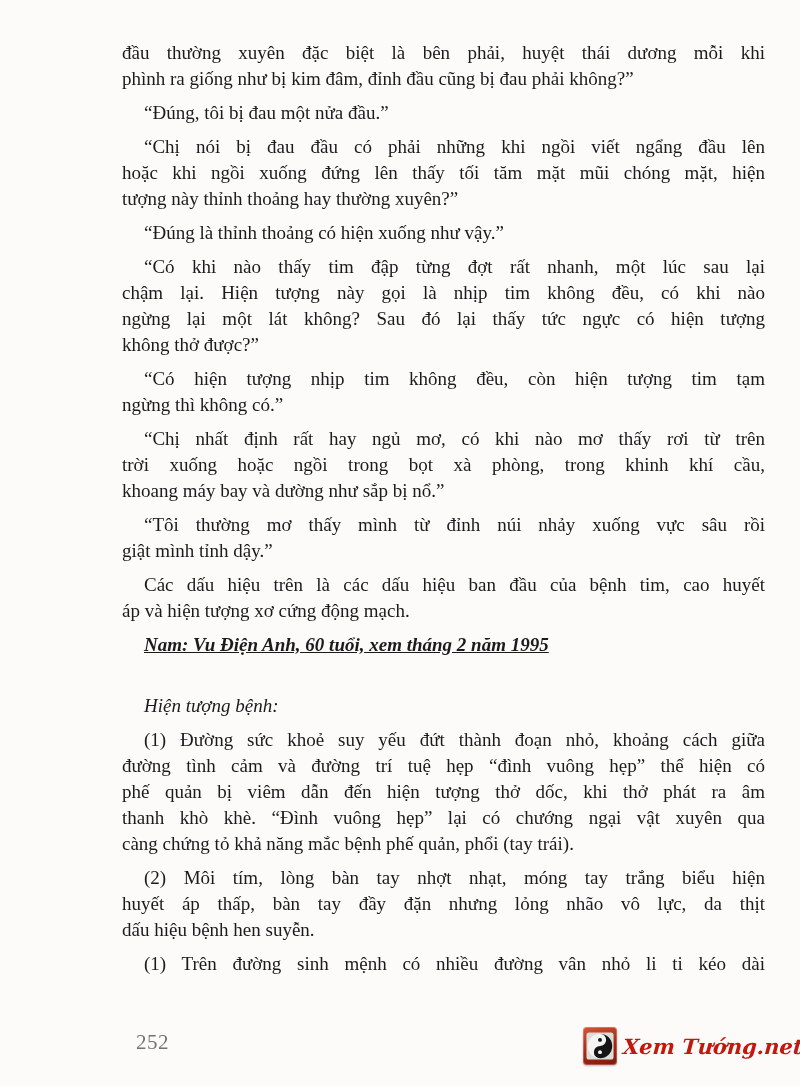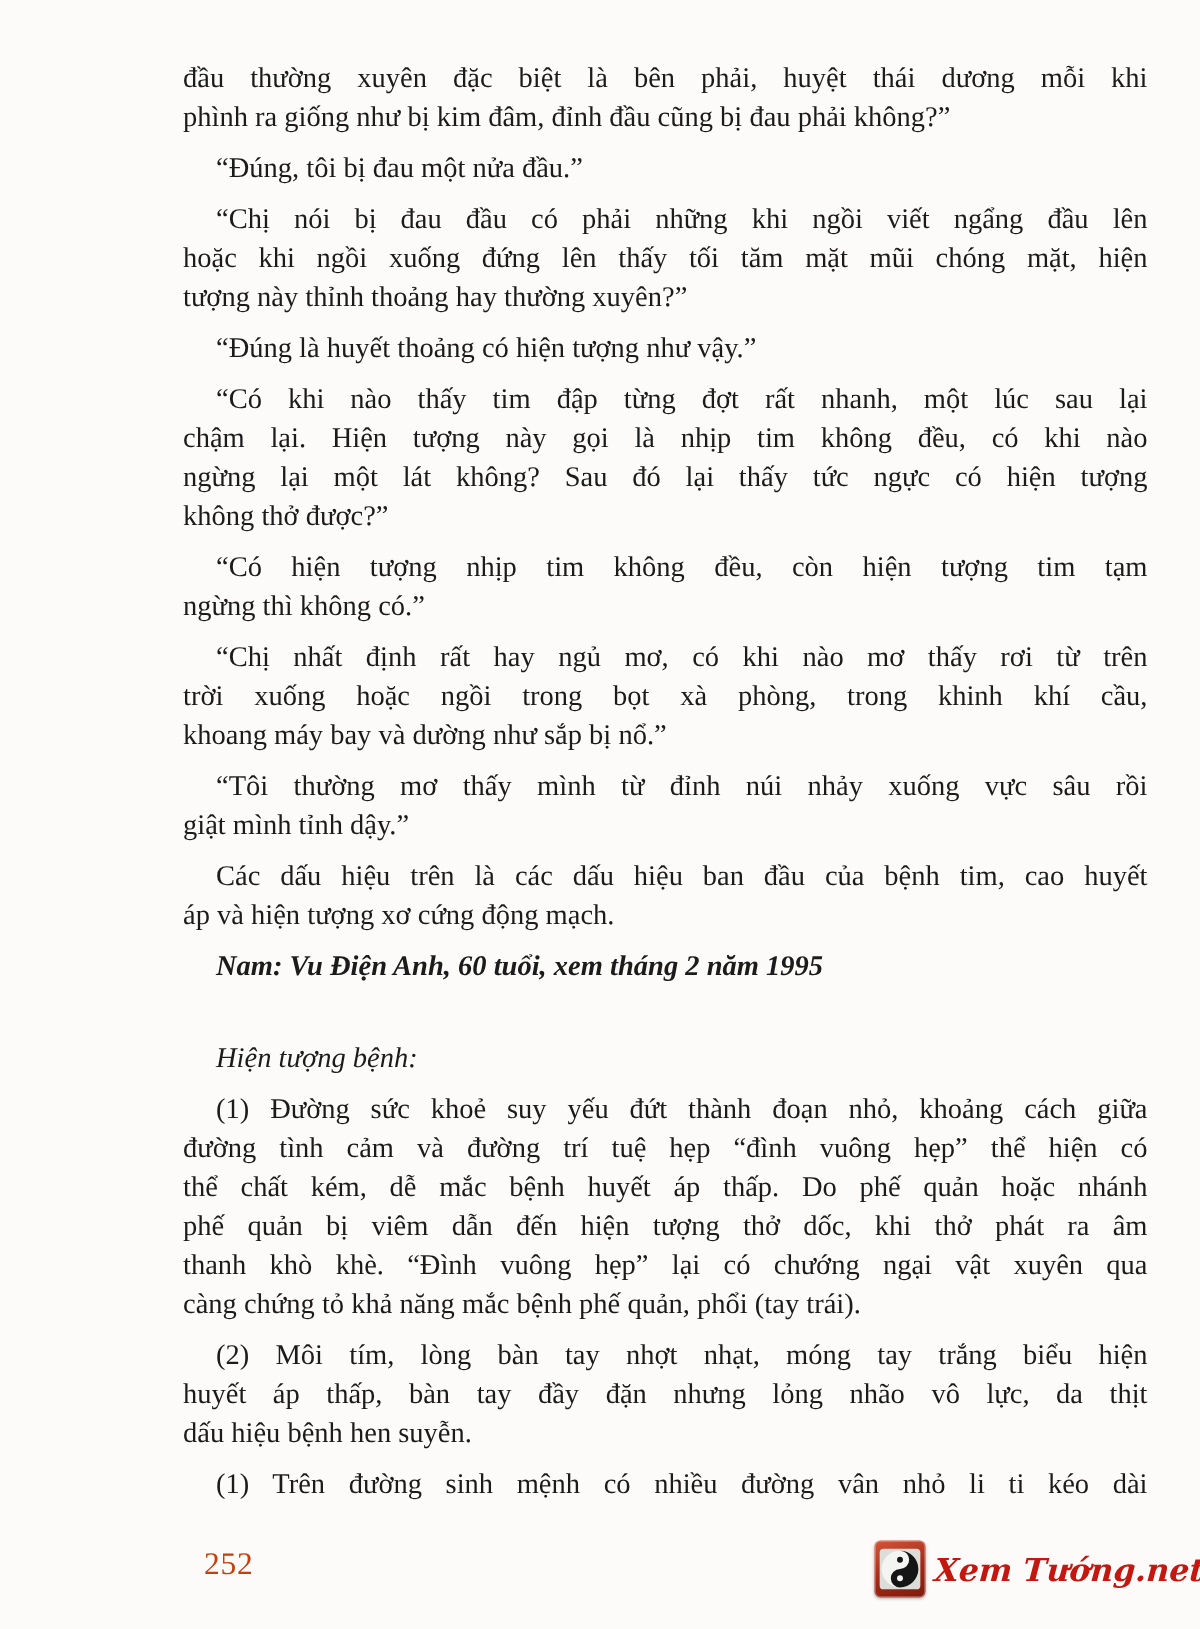--- a/index.html
+++ b/index.html
@@ -31,32 +31,33 @@
   .para:first-child { margin-top: 0; }
   .line {
     text-align: justify;
     text-align-last: justify;
   }
   .line.lastline { text-align-last: left; }
   .para.indent .line:first-child { text-indent: 22px; }
   .para.heading {
     font-weight: bold;
     font-style: italic;
+    text-decoration: underline;
   }
   .para.subheading {
     font-style: italic;
     margin-top: 35px;
   }
   .page-number {
     position: absolute;
     left: 136px;
     top: 1030px;
     font-size: 21px;
     letter-spacing: 0.5px;
-    color: #c2410c;
+    color: #737373;
     font-family: "Liberation Serif", serif;
   }
   .watermark {
     position: absolute;
     right: 8px;
     top: 1027px;
     display: flex;
     align-items: center;
   }
   .logo-box {
@@ -92,21 +93,21 @@
       </div>
       <div class="para normal indent">
         <div class="line lastline">“Đúng, tôi bị đau một nửa đầu.”</div>
       </div>
       <div class="para normal indent">
         <div class="line">“Chị nói bị đau đầu có phải những khi ngồi viết ngẩng đầu lên</div>
         <div class="line">hoặc khi ngồi xuống đứng lên thấy tối tăm mặt mũi chóng mặt, hiện</div>
         <div class="line lastline">tượng này thỉnh thoảng hay thường xuyên?”</div>
       </div>
       <div class="para normal indent">
-        <div class="line lastline">“Đúng là huyết thoảng có hiện tượng như vậy.”</div>
+        <div class="line lastline">“Đúng là thỉnh thoảng có hiện xuống như vậy.”</div>
       </div>
       <div class="para normal indent">
         <div class="line">“Có khi nào thấy tim đập từng đợt rất nhanh, một lúc sau lại</div>
         <div class="line">chậm lại. Hiện tượng này gọi là nhịp tim không đều, có khi nào</div>
         <div class="line">ngừng lại một lát không? Sau đó lại thấy tức ngực có hiện tượng</div>
         <div class="line lastline">không thở được?”</div>
       </div>
       <div class="para normal indent">
         <div class="line">“Có hiện tượng nhịp tim không đều, còn hiện tượng tim tạm</div>
         <div class="line lastline">ngừng thì không có.”</div>
@@ -126,21 +127,20 @@
       </div>
       <div class="para heading indent">
         <div class="line lastline">Nam: Vu Điện Anh, 60 tuổi, xem tháng 2 năm 1995</div>
       </div>
       <div class="para subheading indent">
         <div class="line lastline">Hiện tượng bệnh:</div>
       </div>
       <div class="para normal indent">
         <div class="line">(1) Đường sức khoẻ suy yếu đứt thành đoạn nhỏ, khoảng cách giữa</div>
         <div class="line">đường tình cảm và đường trí tuệ hẹp “đình vuông hẹp” thể hiện có</div>
-        <div class="line">thể chất kém, dễ mắc bệnh huyết áp thấp. Do phế quản hoặc nhánh</div>
         <div class="line">phế quản bị viêm dẫn đến hiện tượng thở dốc, khi thở phát ra âm</div>
         <div class="line">thanh khò khè. “Đình vuông hẹp” lại có chướng ngại vật xuyên qua</div>
         <div class="line lastline">càng chứng tỏ khả năng mắc bệnh phế quản, phổi (tay trái).</div>
       </div>
       <div class="para normal indent">
         <div class="line">(2) Môi tím, lòng bàn tay nhợt nhạt, móng tay trắng biểu hiện</div>
         <div class="line">huyết áp thấp, bàn tay đầy đặn nhưng lỏng nhão vô lực, da thịt</div>
         <div class="line lastline">dấu hiệu bệnh hen suyễn.</div>
       </div>
       <div class="para normal indent">

